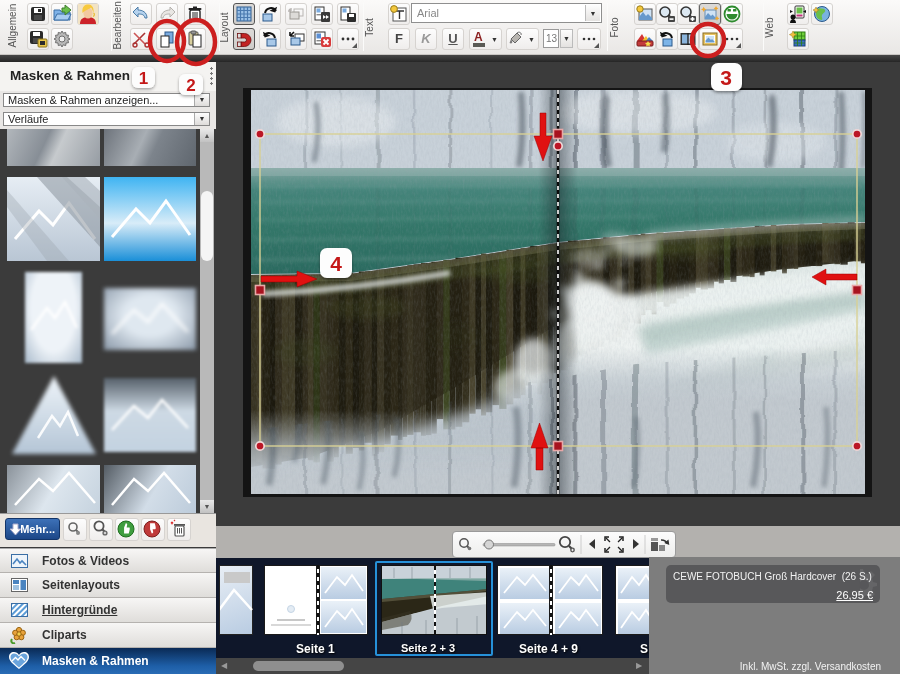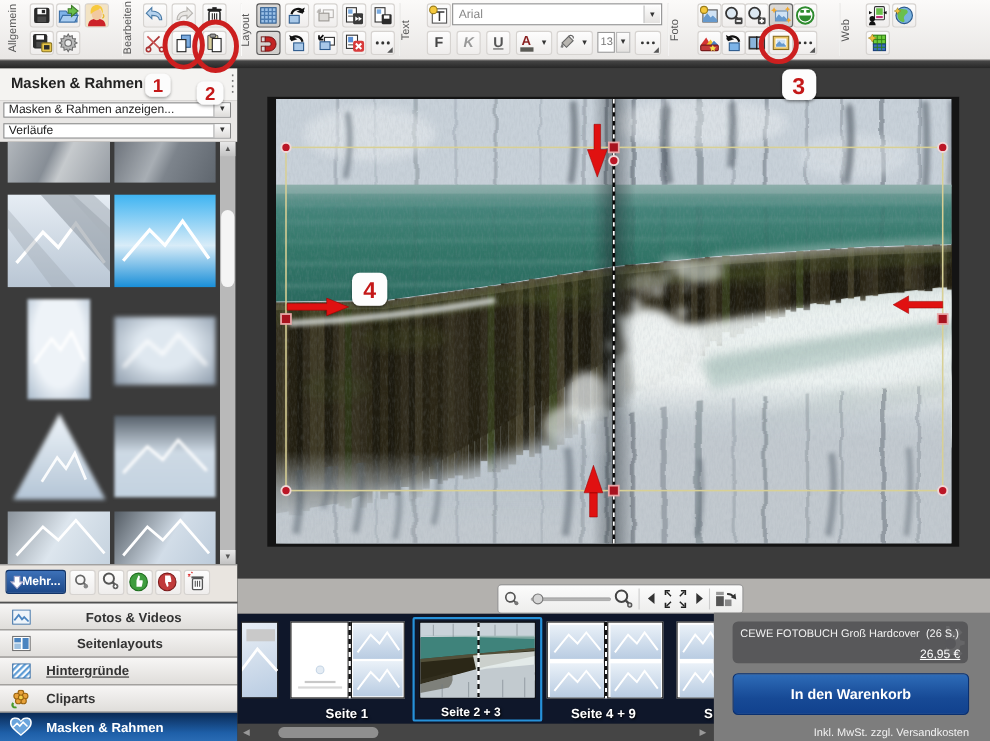--- a/index.html
+++ b/index.html
@@ -362,30 +362,30 @@
             <path d="M3 3 l2 2 m0-2 l-2 2 M6 1 l1 1" stroke="#d33" stroke-width="1.2"></path>
           </svg></div>
   </div>
 
   <div class="abs" style="left:0;top:486px;width:216px;height:126px;">
     <div class="abs" style="left:0;top:0;width:216px;height:25px;background:linear-gradient(#f7f6f5,#dfddda);border-top:1px solid #aaa;border-bottom:1px solid #b5b2af;">
       <svg width="17" height="14" viewBox="0 0 17 14" style="position:absolute;left:11px;top:5px;">
             <rect x="0.5" y="0.5" width="16" height="13" fill="#eef4fa" stroke="#3a6ea5"></rect>
             <path d="M2 10 l4-5 3 4 2-2 4 4" fill="none" stroke="#4a84c0" stroke-width="1.6"></path>
           </svg>
-      <span style="position:absolute;left:42px;top:5px;font-size:12px;font-weight:bold;color:#333;margin-left:36px;">Fotos &amp; Videos</span>
+      <span style="position:absolute;left:42px;top:5px;font-size:12px;font-weight:bold;color:#333;">Fotos &amp; Videos</span>
     </div>
     <div class="abs" style="left:0;top:25px;width:216px;height:25px;background:linear-gradient(#f7f6f5,#dfddda);border-bottom:1px solid #b5b2af;">
       <svg width="17" height="14" viewBox="0 0 17 14" style="position:absolute;left:11px;top:5px;">
             <rect x="0.5" y="0.5" width="16" height="13" fill="#fff" stroke="#666"></rect>
             <rect x="2" y="2" width="6" height="4" fill="#4a84c0"></rect>
             <rect x="2" y="7" width="6" height="5" fill="#9ec1e0"></rect>
             <rect x="9.5" y="2" width="5.5" height="10" fill="#4a84c0"></rect>
           </svg>
-      <span style="position:absolute;left:42px;top:5px;font-size:12px;font-weight:bold;color:#333;margin-left:28px;">Seitenlayouts</span>
+      <span style="position:absolute;left:42px;top:5px;font-size:12px;font-weight:bold;color:#333;">Seitenlayouts</span>
     </div>
     <div class="abs" style="left:0;top:50px;width:216px;height:25px;background:linear-gradient(#f7f6f5,#dfddda);border-bottom:1px solid #b5b2af;">
       <svg width="17" height="14" viewBox="0 0 17 14" style="position:absolute;left:11px;top:5px;">
             <defs>
               <pattern id="hat" width="4" height="4" patternUnits="userSpaceOnUse" patternTransform="rotate(45)">
                 <rect width="4" height="4" fill="#fff"></rect>
                 <rect width="2" height="4" fill="#5b9bd5"></rect>
               </pattern>
             </defs>
             <rect x="0.5" y="0.5" width="16" height="13" fill="url(#hat)" stroke="#3a6ea5"></rect>
@@ -889,21 +889,20 @@
 
 <div class="abs" id="storepanel" style="left:649px;top:557px;width:251px;height:117px;background:#7d7d7d;">
   <div class="abs" style="left:17px;top:8px;width:214px;height:38px;background:#58585a;border-radius:5px;overflow:hidden;">
     <svg width="40" height="38" viewBox="0 0 40 38" style="position:absolute;right:0;top:0;opacity:0.6;">
           <path d="M20 4 l3 0 1 4 4 1 3-3 4 4 -3 3 1 4 4 1 0 3 -4 1 -1 4 3 3 -4 4 -3-3 -4 1 -1 4 -3 0" fill="#6e6e70"></path>
           <circle cx="24" cy="20" r="5" fill="#58585a"></circle>
         </svg>
     <div class="abs" style="left:7px;top:6px;white-space:nowrap;font-size:10px;color:#f2f2f2;">CEWE FOTOBUCH Groß Hardcover&nbsp; (26 S.)</div>
     <div class="abs" style="right:7px;top:24px;font-size:11px;color:#fff;text-decoration:underline;">26,95 €</div>
   </div>
-  <div class="abs" style="left:17px;top:55px;width:215px;height:38px;background:linear-gradient(#2e6cb8,#174a96 60%,#11418e);border:1px solid #0a3070;border-radius:5px;color:#fff;font-size:13px;font-weight:bold;text-align:center;line-height:36px;">In den Warenkorb</div>
   <div class="abs" style="right:19px;top:104px;font-size:10px;color:#f2f2f2;">Inkl. MwSt. zzgl. Versandkosten</div>
 </div>
 
 <svg class="abs" style="left:0;top:0;pointer-events:none;" width="900" height="674" viewBox="0 0 900 674">
   <defs>
         <filter id="shadB" x="-40%" y="-40%" width="180%" height="180%">
           <feDropShadow dx="0" dy="1.5" stdDeviation="1.5" flood-color="#000" flood-opacity="0.35"></feDropShadow>
         </filter>
       </defs>
   <ellipse cx="167" cy="41" rx="17" ry="20" fill="none" stroke="#cc1f1f" stroke-width="4.5"></ellipse>

